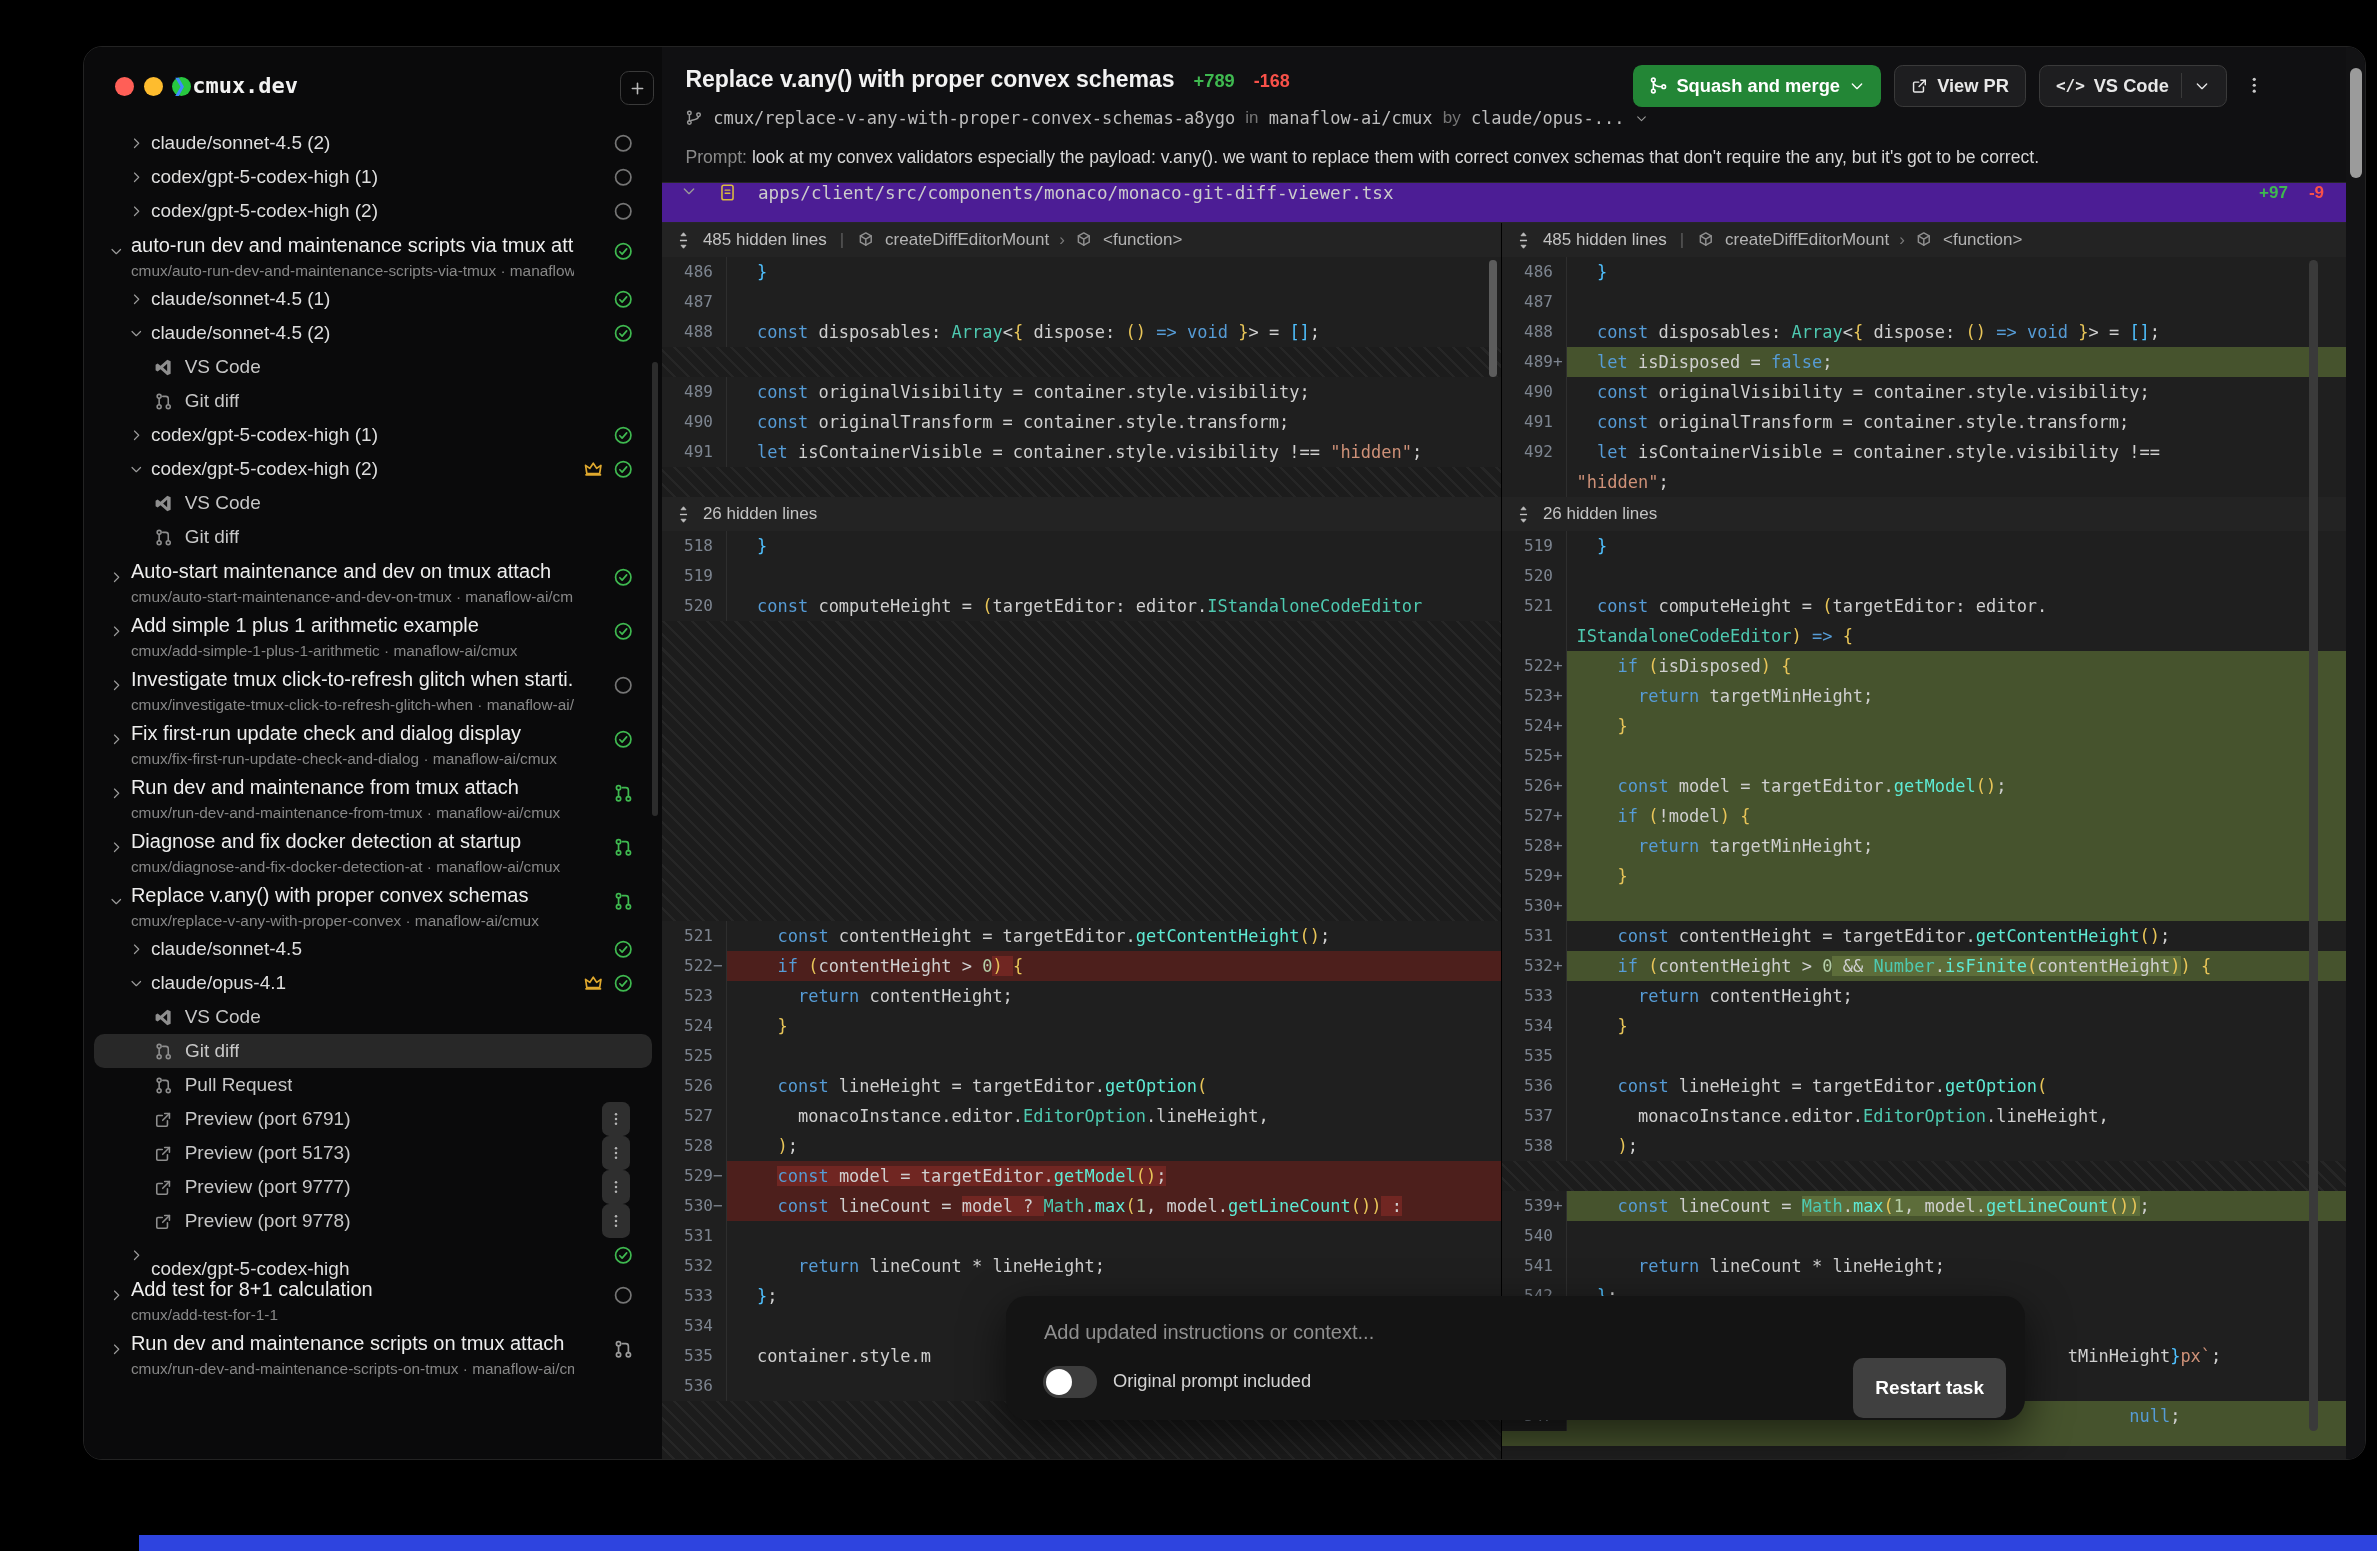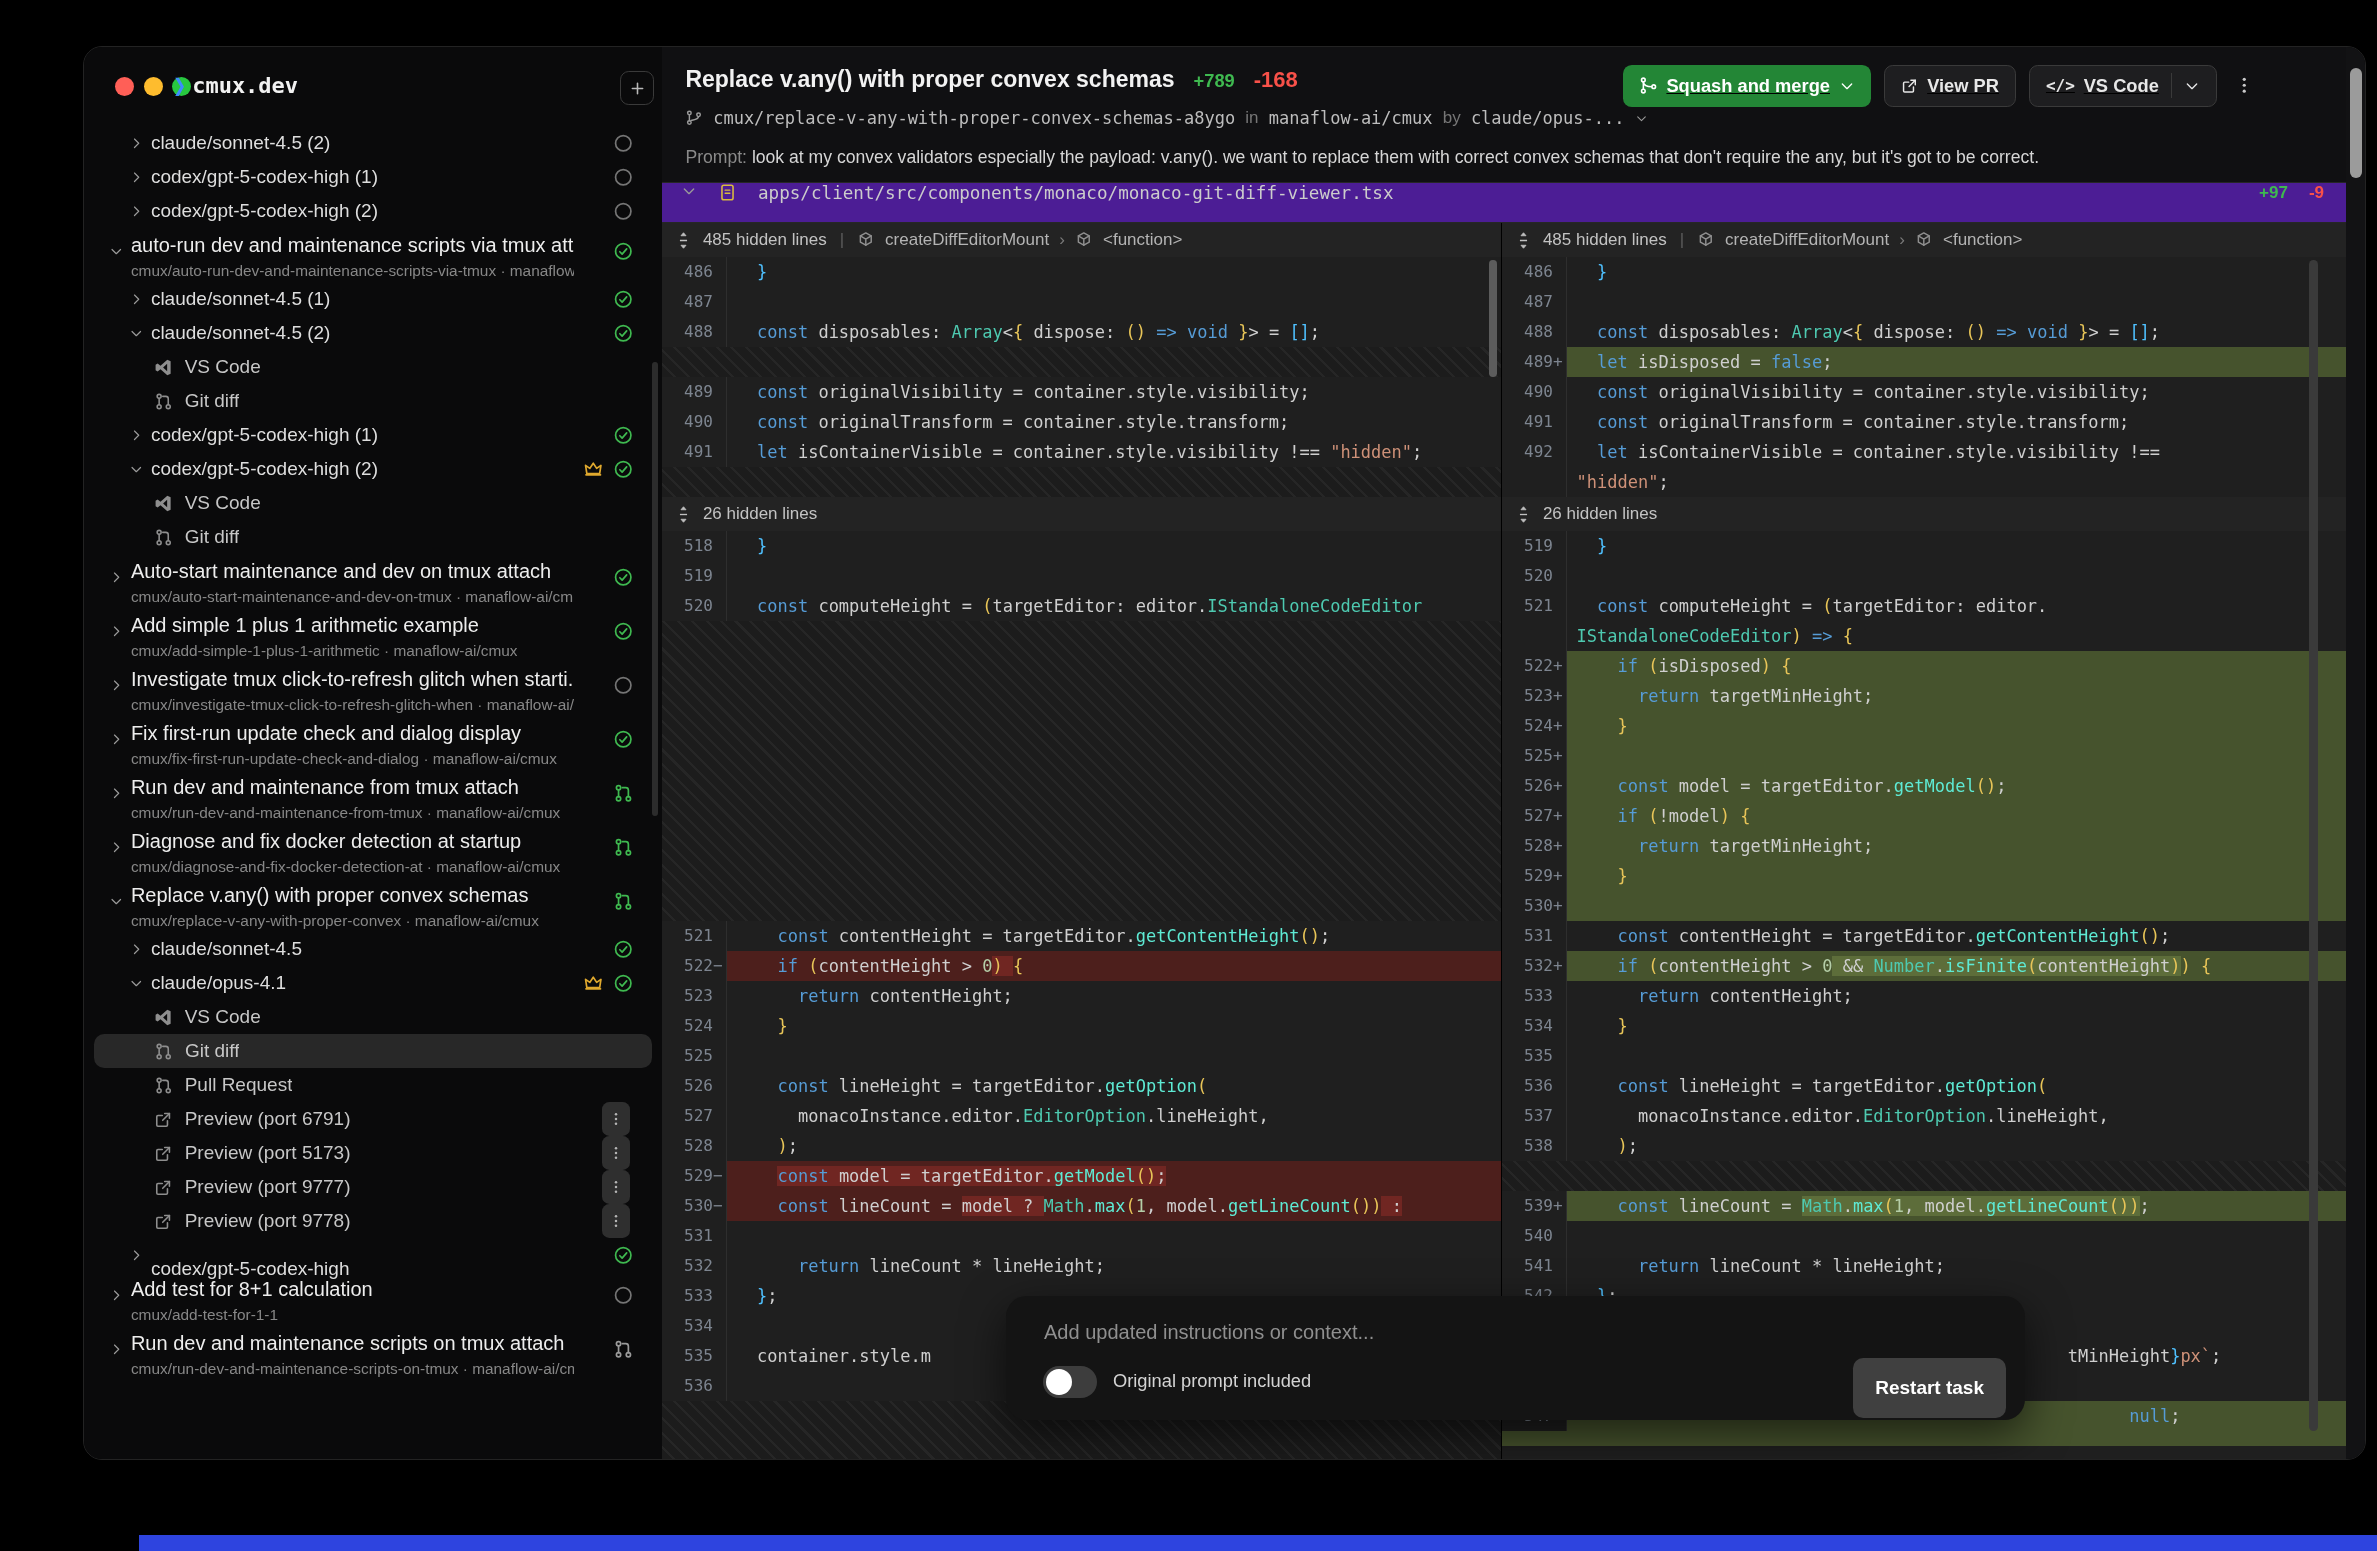--- a/index.html
+++ b/index.html
@@ -34,29 +34,29 @@
   .kebab-btn { position:absolute; right:32px; width:28px; height:34px; background:#2f2f2f;
                border-radius:7.3px; color:#b5b5b5; display:flex; align-items:center; justify-content:center; }
   .ic-green { color:#3fb950; } .ic-gray { color:#757575; } .ic-crown { color:#e0a92e; }
   .ic-dim { color:#9a9a9a; }
   #sb-scroll { position:absolute; right:3.7px; top:315px; width:5.9px; height:454px; background:#2c2c2c; border-radius:2.9px; }
   
   #main { position:absolute; left:578px; top:0; right:0; bottom:0; background:#101012; }
   #title-row { position:absolute; left:23.4px; top:19px; display:flex; align-items:baseline; gap:19px; }
   #page-title { font-size:23px; font-weight:bold; color:#f2f2f2; }
   .cnt-add { color:#3fb950; font-size:18.3px; font-weight:600; }
-  .cnt-del { color:#f85149; font-size:22px; font-weight:600; }
+  .cnt-del { color:#f85149; font-size:18px; font-weight:600; }
   #branch-row { position:absolute; left:23.4px; top:61px; display:flex; align-items:center; gap:10.2px;
                 font-family:"DejaVu Sans Mono",monospace; font-size:17px; color:#bdbdbd; }
   #branch-row .lbl { font-family:"Liberation Sans",sans-serif; color:#767676; }
   #branch-row .bicon { color:#9a9a9a; display:flex; }
   #prompt-row { position:absolute; left:23.4px; top:100px; width:1640px; font-size:17.6px; color:#d6d6d6;
                 white-space:nowrap; overflow:hidden; }
   #prompt-row .plbl { color:#8a8a8a; }
-  #btns { position:absolute; top:17.6px; right:106px; display:flex; gap:13px; align-items:center; height:42px;text-decoration:underline; }
+  #btns { position:absolute; top:17.6px; right:96px; display:flex; gap:13px; align-items:center; height:42px; }
   .btn { height:42px; display:flex; align-items:center; gap:8.8px; border-radius:8.8px; padding:0 16px;
          font-size:18.3px; font-weight:600; color:#e8e8e8; }
   .btn-green { background:#238636; color:#fff; }
   .btn-dark { background:#1e1e20; border:1.5px solid #3a3a3a; }
   .btn .bi { display:flex; }
   .split-div { width:1.5px; height:25px; background:#3a3a3a; margin:0 2.9px; }
   .codetag { font-family:"DejaVu Sans Mono",monospace; font-size:16px; font-weight:bold; }
   
   #file-bar { position:absolute; left:0; right:19px; top:135px; height:41px; background:#4c1d95;
               border-top:0.7px solid #262626; border-bottom:0.7px solid #262626; display:flex; align-items:flex-start;

